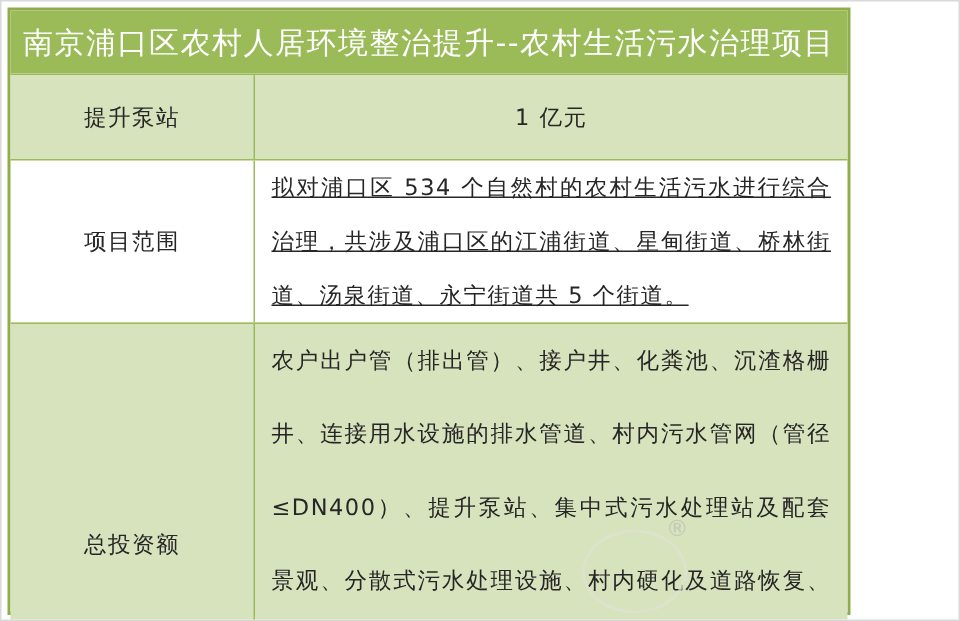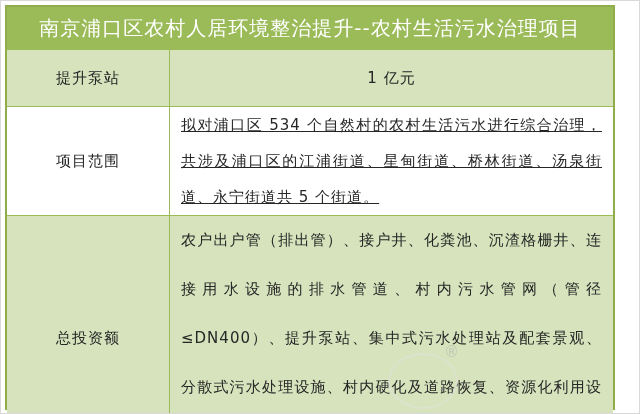--- a/index.html
+++ b/index.html
@@ -15,21 +15,21 @@
     background: #ffffff;
     border: 1px solid #d9d9d9;
     font-family: "DejaVu Sans", sans-serif;
     color: #1f1f1f;
     overflow: hidden;
   }
   .table {
     position: absolute;
     left: 4px;
     top: 4px;
-    width: 610px;
+    width: 562px;
     height: 405px;
     box-sizing: border-box;
     border: 2px solid #8fae4b;
     display: flex;
     flex-direction: column;
     background: #ffffff;
   }
   .title-row {
     height: 42px;
     flex: 0 0 42px;

